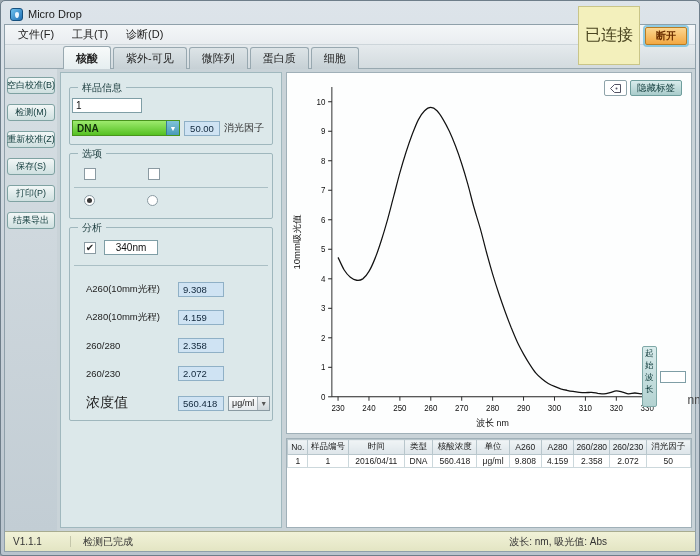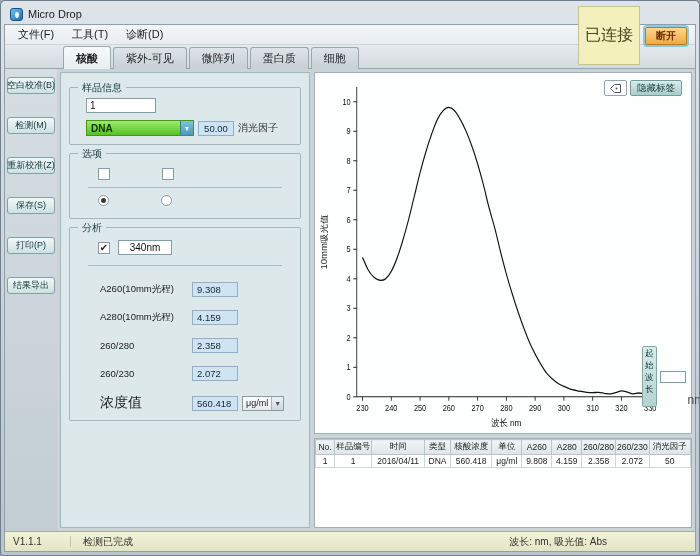--- a/index.html
+++ b/index.html
@@ -35,31 +35,31 @@
   .conn-group { margin-left: auto; display: flex; align-items: center; gap: 5px; padding-bottom: 3px; }
   .conn-chip { font-size: 16px; color: #4a4520; background: #f3f0bc; border: 1px solid #c9c588;
     padding: 18px 6px; }
   .disconnect-btn { font-size: 10px; font-weight: bold; color: #6b2d00;
     background: linear-gradient(#fcd690,#f2a843); border: 1px solid #b77c24; border-radius: 2px;
     padding: 1px 10px; box-shadow: 0 0 0 2px rgba(90,180,215,.65); cursor: pointer; }
 
   .content { flex: 1; display: flex; background: #c9d3d8; min-height: 0; }
   .sidebar { flex: 0 0 52px; background: linear-gradient(180deg,#d6dee3,#c2cdd4);
     display: flex; flex-direction: column; align-items: center; padding-top: 8px; }
-  .side-btn { width: 48px; height: 17px; margin-bottom: 23px; font-size: 9px; color: #0f3a3a;
+  .side-btn { width: 48px; height: 17px; margin-bottom: 10px; font-size: 9px; color: #0f3a3a;
     background: linear-gradient(#f2f7f7,#cfe0e0); border: 1px solid #7fa2a2; border-radius: 3px;
     display: flex; align-items: center; justify-content: center; cursor: pointer; white-space: nowrap; }
 
   .main { flex: 1; display: flex; gap: 4px; padding: 3px; min-height: 0; }
   .left-panel { flex: 0 0 198px; background: #dce8ea; border: 1px solid #a0b8be; padding: 6px 4px; }
   .right-col { flex: 1; display: flex; flex-direction: column; gap: 4px; min-width: 0; }
   .chart-panel { flex: 1; background: #fdfefe; border: 1px solid #a0b0b8; position: relative; min-height: 0; }
   .table-panel { flex: 0 0 90px; background: #ffffff; border: 1px solid #a0b0b8; overflow: hidden; }
 
-  .group { border: 1px solid #9fb7bd; border-radius: 2px; margin: 8px 4px 0; padding: 10px 16px 8px;
+  .group { border: 1px solid #9fb7bd; border-radius: 2px; margin: 8px 4px 0; padding: 10px 2px 8px;
     position: relative; }
   .group-title { position: absolute; top: -7px; left: 8px; background: #dce8ea; padding: 0 4px;
     font-size: 10px; color: #17383a; }
 
   .si-row { display: flex; align-items: center; gap: 4px; margin-bottom: 7px; }
   .text-input { background: #fff; border: 1px solid #7f9ea6; font-size: 10px; height: 15px;
     padding: 0 3px; font-family: "Liberation Sans", sans-serif; color: #111; }
   .sample-id { width: 70px; }
   .dna-select { width: 108px; height: 16px; display: flex; align-items: center;
     background: linear-gradient(#9dea6e,#55c122); border: 1px solid #48941c; cursor: pointer; }

